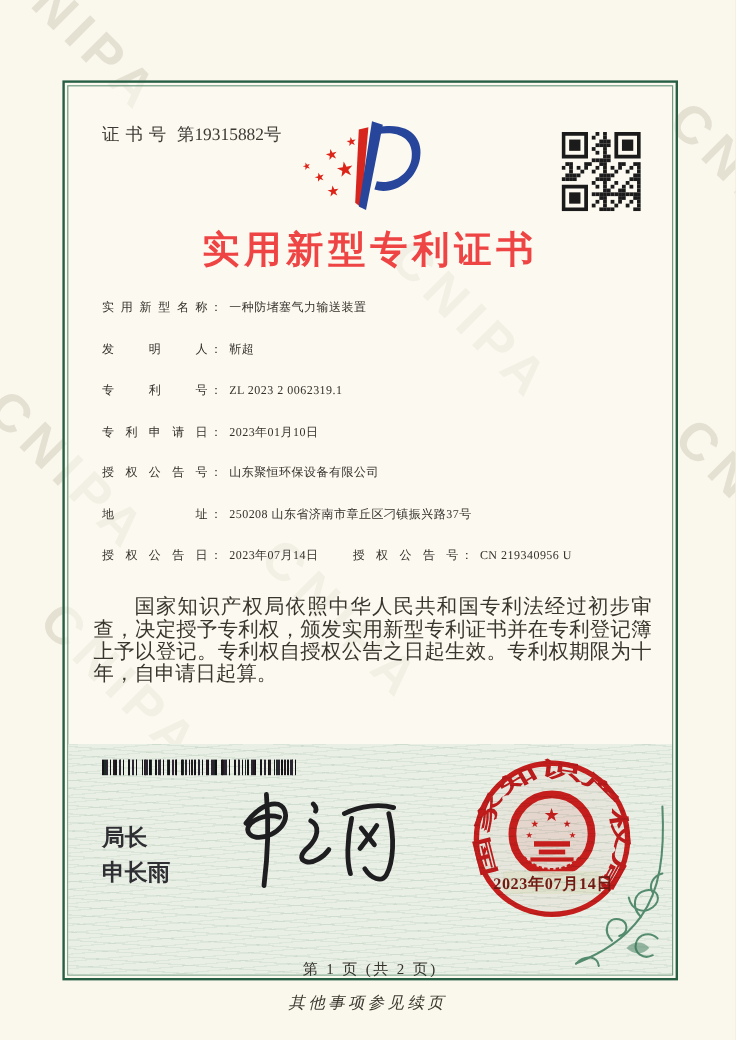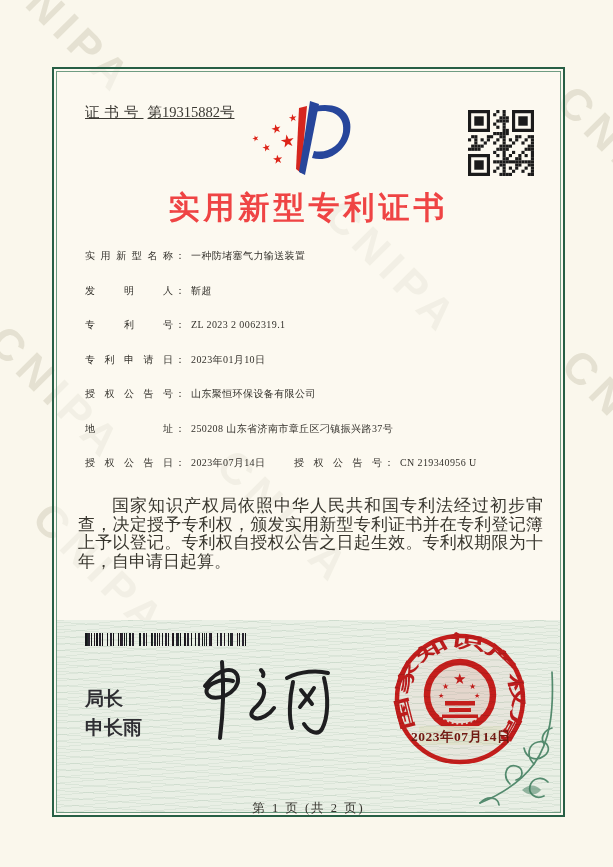--- a/index.html
+++ b/index.html
@@ -16,21 +16,21 @@
     white-space:nowrap;pointer-events:none;
   }
   
   .frame{
     position:absolute;left:52px;top:67px;width:509px;height:746px;
     border:2px solid #275f45;background:rgba(253,251,244,0.55);
   }
   .frame::before{
     content:"";position:absolute;inset:2px;border:1px solid #6f9c82;pointer-events:none;
   }
-  .certno{position:absolute;left:31px;top:34px;font-size:14.5px;color:#3b3933;text-decoration:underline;}
+  .certno{position:absolute;left:31px;top:34px;font-size:14.5px;color:#3b3933;}
   .certno .lbl{letter-spacing:5px;margin-right:4px;}
   .logo{position:absolute;left:189px;top:27px;width:112px;height:82px;}
   .qr{position:absolute;left:414px;top:41px;width:66px;height:66px;}
   .title{
     position:absolute;left:0;top:118px;width:100%;text-align:center;
     font-size:31px;font-weight:700;letter-spacing:4px;color:#ef4444;
   }
   .fields{position:absolute;left:31px;top:180px;width:460px;font-size:10px;color:#33312b;}
   .frow{margin-bottom:13.5px;height:21px;white-space:nowrap;}
   .flabel{display:inline-block;width:88px;text-align:justify;text-align-last:justify;vertical-align:top;}
@@ -325,13 +325,14 @@
           <path d="M88,58 C80,60 76,68 80,74"></path>
           <path d="M84,112 C78,106 68,108 66,116 C64,124 72,130 80,126"></path>
         </g>
         <path d="M58,120 C64,114 72,114 77,120 C72,126 64,126 58,120 Z" fill="#3b7a5a" opacity="0.5"></path>
       </svg>
 
       <div class="pagefoot">第 1 页 (共 2 页)</div>
     </div>
   </div>
 
+  <div class="contnote">其他事项参见续页</div>
 </div>
 
 </body></html>

